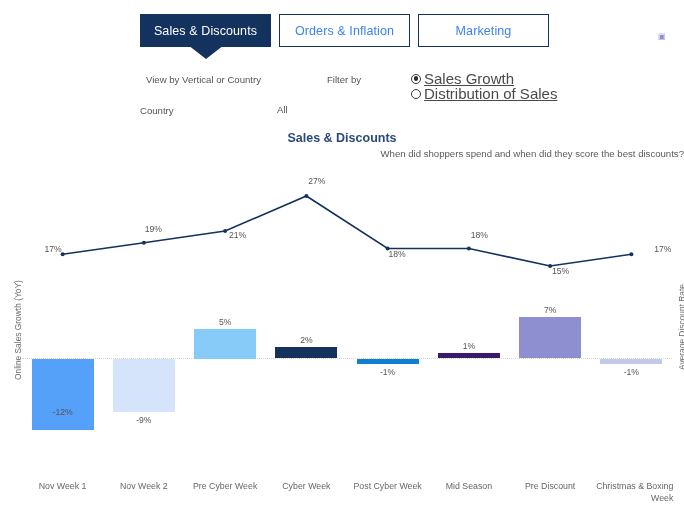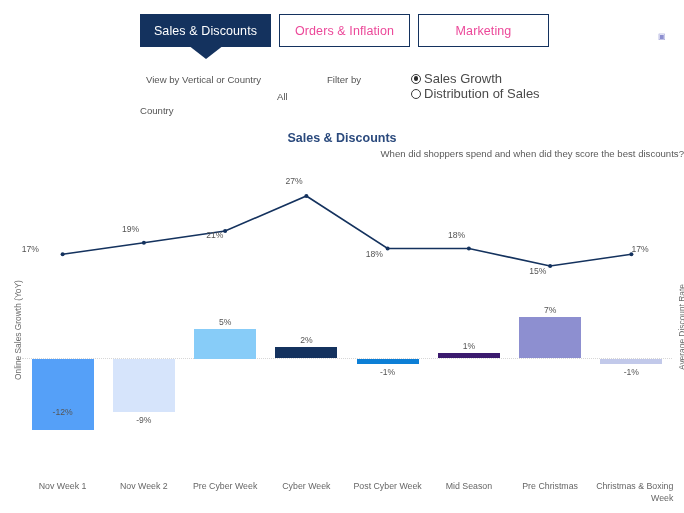--- a/index.html
+++ b/index.html
@@ -29,21 +29,21 @@
     height: 33px;
     box-sizing: border-box;
     display: flex;
     align-items: center;
     justify-content: center;
     font-size: 12.5px;
     letter-spacing: .1px;
     position: relative;
     background: #ffffff;
     border: 1px solid #14325e;
-    color: #ec4899;
+    color: #3b82f6;
   }
   .tab.active {
     background: #14325e;
     border-color: #14325e;
     color: #ffffff;
   }
   .tab.active .pointer {
     position: absolute;
     left: 50%;
     bottom: -13px;
@@ -97,21 +97,21 @@
     flex: none;
   }
   .radio-row.on .radio-dot::after {
     content: "";
     position: absolute;
     left: 1.6px; top: 1.6px;
     width: 4.6px; height: 4.6px;
     border-radius: 50%;
     background: #2b2b2b;
   }
-  .radio-label { font-size: 13px; color: #4a4a4a; white-space: nowrap; }
+  .radio-label { font-size: 15px; color: #4a4a4a; white-space: nowrap; text-decoration: underline; }
 
   .corner-icon {
     position: absolute;
     right: 19px;
     top: 33px;
     width: 7px;
     height: 7px;
     color: #8d8fd0;
     font-size: 8px;
     line-height: 7px;
@@ -174,21 +174,21 @@
     font-size: 8.6px;
     color: #555555;
     text-align: center;
     white-space: nowrap;
   }
 
   .pt-label {
     position: absolute;
     font-size: 8.6px;
     color: #555555;
-    text-align: left;
+    text-align: right;
     white-space: nowrap;
   }
 
   .cat-label {
     position: absolute;
     font-size: 8.8px;
     color: #666666;
     text-align: center;
     line-height: 12px;
   }
@@ -221,21 +221,21 @@
   <div class="fcol fcol-view">
     <span class="flabel">View by Vertical or Country</span>
     <span class="fvalue">Country</span>
   </div>
 
   <div class="fcol fcol-filter">
     <span class="flabel">Filter by</span>
   </div>
 
   <div class="fcol fcol-all">
-    <span class="fvalue" style="margin-top:0">All</span>
+    <span class="fvalue" style="margin-top:13px">All</span>
   </div>
 
   <div class="radios">
     <div class="radio-row on">
       <span class="radio-dot"></span>
       <span class="radio-label">Sales Growth</span>
     </div>
     <div class="radio-row">
       <span class="radio-dot"></span>
       <span class="radio-label">Distribution of Sales</span>
@@ -292,16 +292,16 @@
       <div class="pt-label" style="left: 529.125px; width: 40px; top: 266px;">15%</div>
       <div class="pt-label" style="left: 631.375px; width: 40px; top: 244.333px;">17%</div>
     </div>
   <div id="cats-layer">
       <div class="cat-label" style="left: 20.625px; width: 84px; top: 480px;">Nov Week 1</div>
       <div class="cat-label" style="left: 101.875px; width: 84px; top: 480px;">Nov Week 2</div>
       <div class="cat-label" style="left: 183.125px; width: 84px; top: 480px;">Pre Cyber Week</div>
       <div class="cat-label" style="left: 264.375px; width: 84px; top: 480px;">Cyber Week</div>
       <div class="cat-label" style="left: 345.625px; width: 84px; top: 480px;">Post Cyber Week</div>
       <div class="cat-label" style="left: 426.875px; width: 84px; top: 480px;">Mid Season</div>
-      <div class="cat-label" style="left: 508.125px; width: 84px; top: 480px;">Pre Christmas</div>
+      <div class="cat-label" style="left: 508.125px; width: 84px; top: 480px;">Pre Discount</div>
       <div class="cat-label" style="left: 589.375px; width: 84px; top: 480px; text-align: right;">Christmas &amp; Boxing Week</div>
     </div>
 </div>
 
 </body></html>

